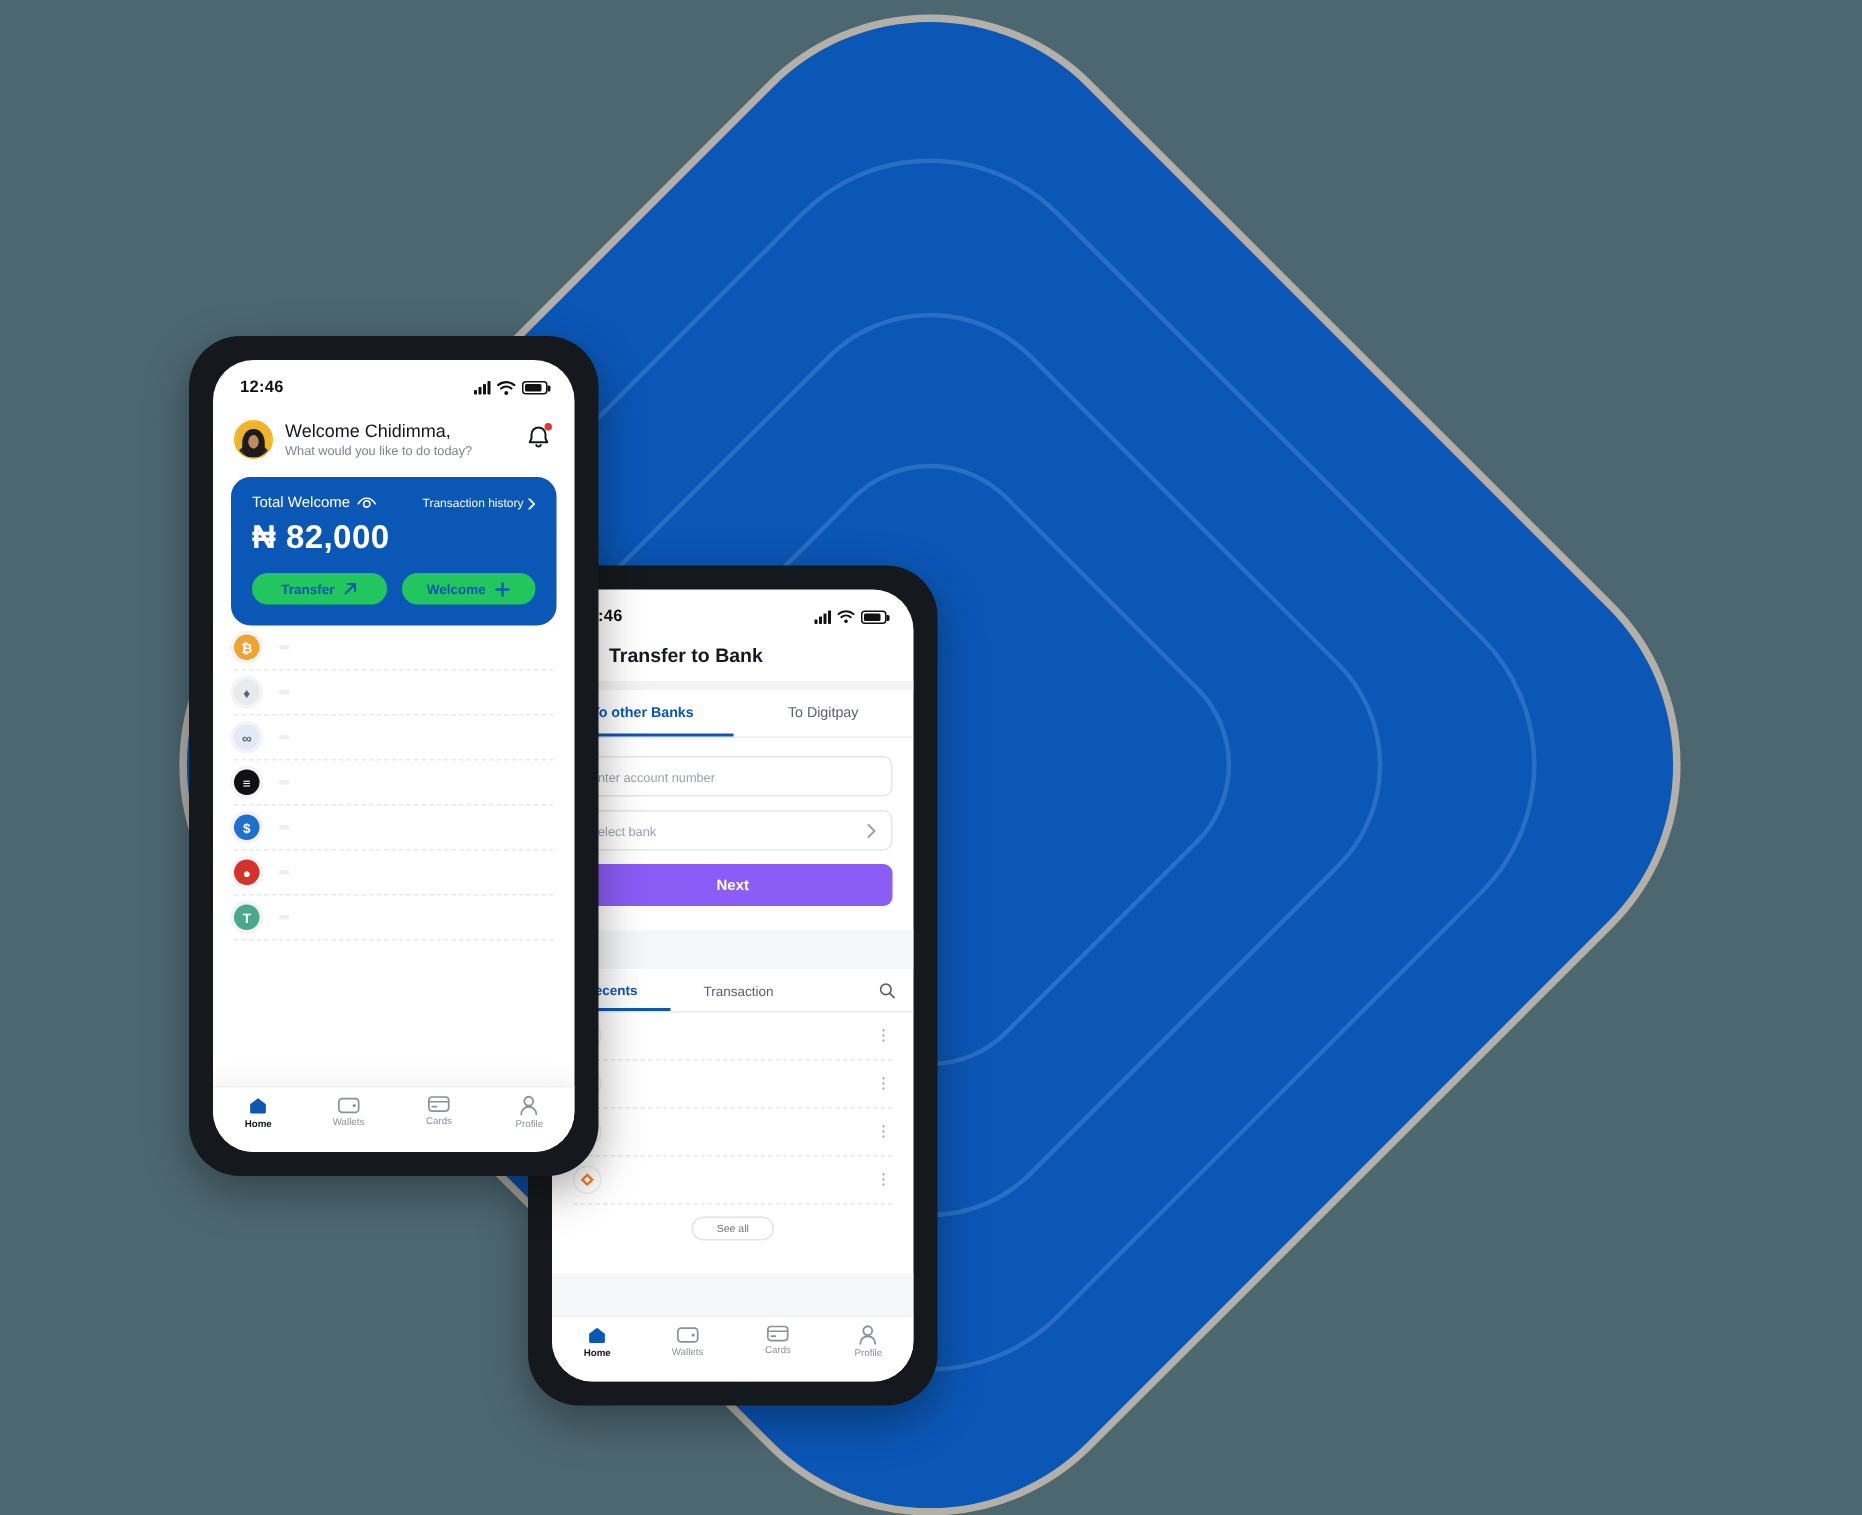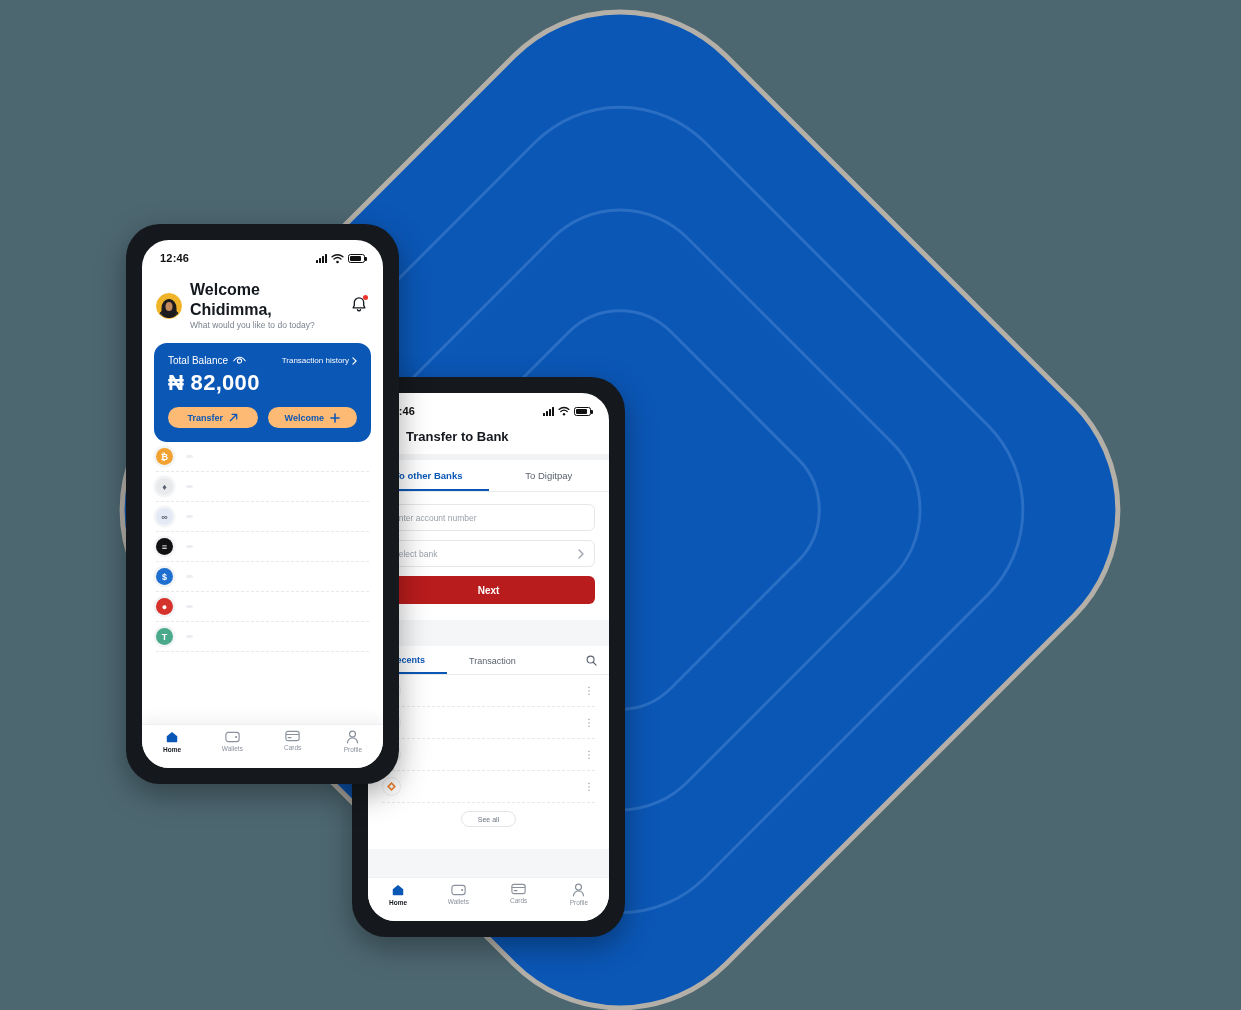--- a/index.html
+++ b/index.html
@@ -63,42 +63,42 @@
   .avatar::before{
     content:"";position:absolute;left:50%;top:22%;width:15px;height:19px;
     transform:translateX(-50%);border-radius:48% 48% 40% 40%;
     background:#1c1c20;
   }
   .avatar::after{
     content:"";position:absolute;left:50%;top:36%;width:7px;height:9px;
     transform:translateX(-50%);border-radius:50%;background:#c08a5e;
   }
   .greet-text { flex: 1 1 auto; min-width: 0; }
-  .greet-title { font-size: 16px; font-weight: bold; color: #14181f; line-height: 1.25; }
+  .greet-title { font-size: 12px; font-weight: normal; color: #14181f; line-height: 1.25; }
   .greet-sub { font-size: 8.5px; color: #7b838e; line-height: 1.3; }
   .bell { position: relative; width: 20px; height: 22px; flex: 0 0 auto; }
   .bell svg { width: 20px; height: 20px; display: block; }
   .bell .dot {
     position: absolute; right: 1px; top: 0px; width: 5px; height: 5px;
     border-radius: 50%; background: #e8342a;
   }
 
   
   .bal-card {
     margin: 4px 12px 0 12px; background: #0b57b6;
     border-radius: 13px; padding: 12px 14px 14px 14px; color: #fff;
   }
   .bal-top { display: flex; align-items: center; justify-content: space-between; }
   .bal-label { font-size: 10px; display: flex; align-items: center; gap: 5px; font-weight: 500;}
   .eye svg{display:block}
   .bal-hist { font-size: 8px; display: flex; align-items: center; gap: 3px; opacity: .97;}
   .bal-amount { font-size: 22px; font-weight: bold; margin-top: 4px; letter-spacing: .3px; }
   .bal-btns { display: flex; gap: 10px; margin-top: 11px; }
   .pill {
-    flex: 1 1 0; background: #fdba74; color: #0b57b6; border-radius: 999px;
+    flex: 1 1 0; background: #22c55e; color: #0b57b6; border-radius: 999px;
     height: 21px; display: flex; align-items: center; justify-content: center;
     gap: 6px; font-size: 9px; font-weight: bold; cursor: pointer;
   }
 
   
   .sec-head {
     display: flex; align-items: center; justify-content: space-between;
     padding: 12px 14px 8px 14px;
   }
   .sec-title { font-size: 11px; font-weight: bold; color: #14181f; }
@@ -150,21 +150,21 @@
     color: #5b636f; cursor: pointer; font-weight: 500;
   }
   .seg-item.active { color: #0b57b6; font-weight: bold; border-bottom: 2px solid #0b57b6; }
   .form { padding: 12px 14px 0 14px; }
   .field {
     height: 27px; border: 1px solid #e4e7ea; border-radius: 6px;
     display: flex; align-items: center; padding: 0 10px; margin-bottom: 9px;
     font-size: 8.5px; color: #9aa1ab; justify-content: space-between; cursor: text;
   }
   .btn-primary {
-    height: 28px; background: #b91c1c; color: #fff; border-radius: 6px;
+    height: 28px; background: #8b5cf6; color: #fff; border-radius: 6px;
     display: flex; align-items: center; justify-content: center;
     font-size: 10px; font-weight: bold; margin-top: 3px; cursor: pointer;
   }
   .gap-band { height: 26px; background: #f4f6f8; margin-top: 16px; }
   .seg2 { display: flex; align-items: center; border-bottom: 1px solid #e9ebee; padding-right: 12px;}
   .seg2 .seg-item { flex: 0 0 auto; padding: 9px 22px 7px 22px; font-size: 9px; }
   .seg2 .spacer { flex: 1 1 auto; }
   .recents { padding: 0 14px; }
   .rec {
     display: flex; align-items: center; gap: 9px; padding: 6px 0;
@@ -401,21 +401,21 @@
             <path d="M12 3.5a5.6 5.6 0 0 0-5.6 5.6v3.3L5 15.4h14l-1.4-3v-3.3A5.6 5.6 0 0 0 12 3.5z" fill="none" stroke="#14181f" stroke-width="1.6" stroke-linejoin="round"></path>
             <path d="M10.2 17.6a1.9 1.9 0 0 0 3.6 0" fill="none" stroke="#14181f" stroke-width="1.6" stroke-linecap="round"></path>
           </svg>
           <div class="dot"></div>
         </div>
       </div>
 
       <div class="bal-card">
         <div class="bal-top">
           <div class="bal-label">
-            <span>Total Balance</span>
+            <span>Total Welcome</span>
             <span class="eye">
               <svg width="13" height="9" viewBox="0 0 16 10">
                 <path d="M1 5.4C3 2.2 5.4.9 8 .9s5 1.3 7 4.5" stroke="#fff" stroke-width="1.3" fill="none" stroke-linecap="round"></path>
                 <circle cx="8" cy="5.6" r="2.6" stroke="#fff" stroke-width="1.3" fill="none"></circle>
               </svg>
             </span>
           </div>
           <div class="bal-hist">
             <span>Transaction history</span>
             <svg width="5" height="8" viewBox="0 0 6 10">

